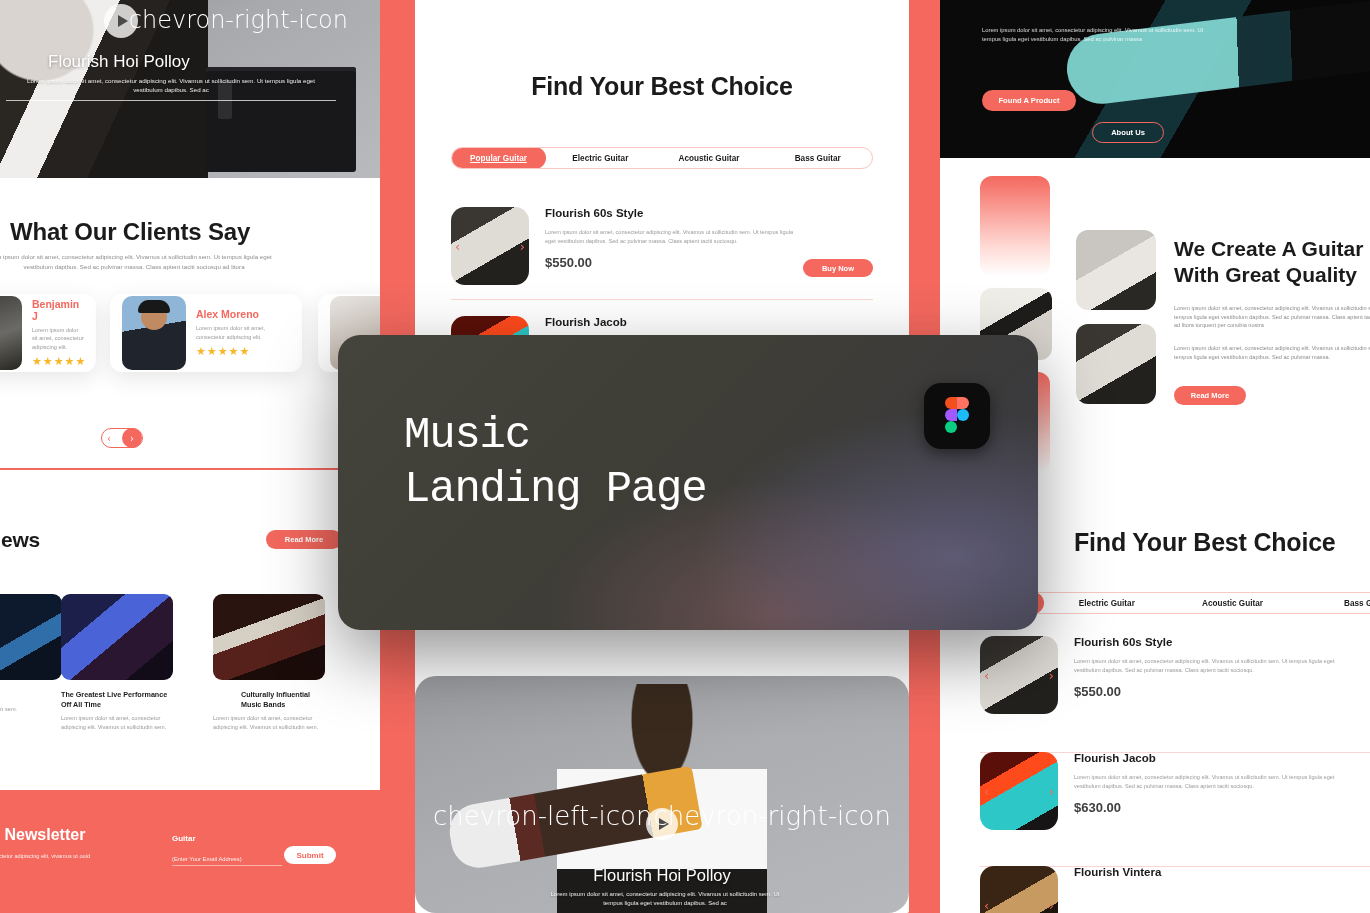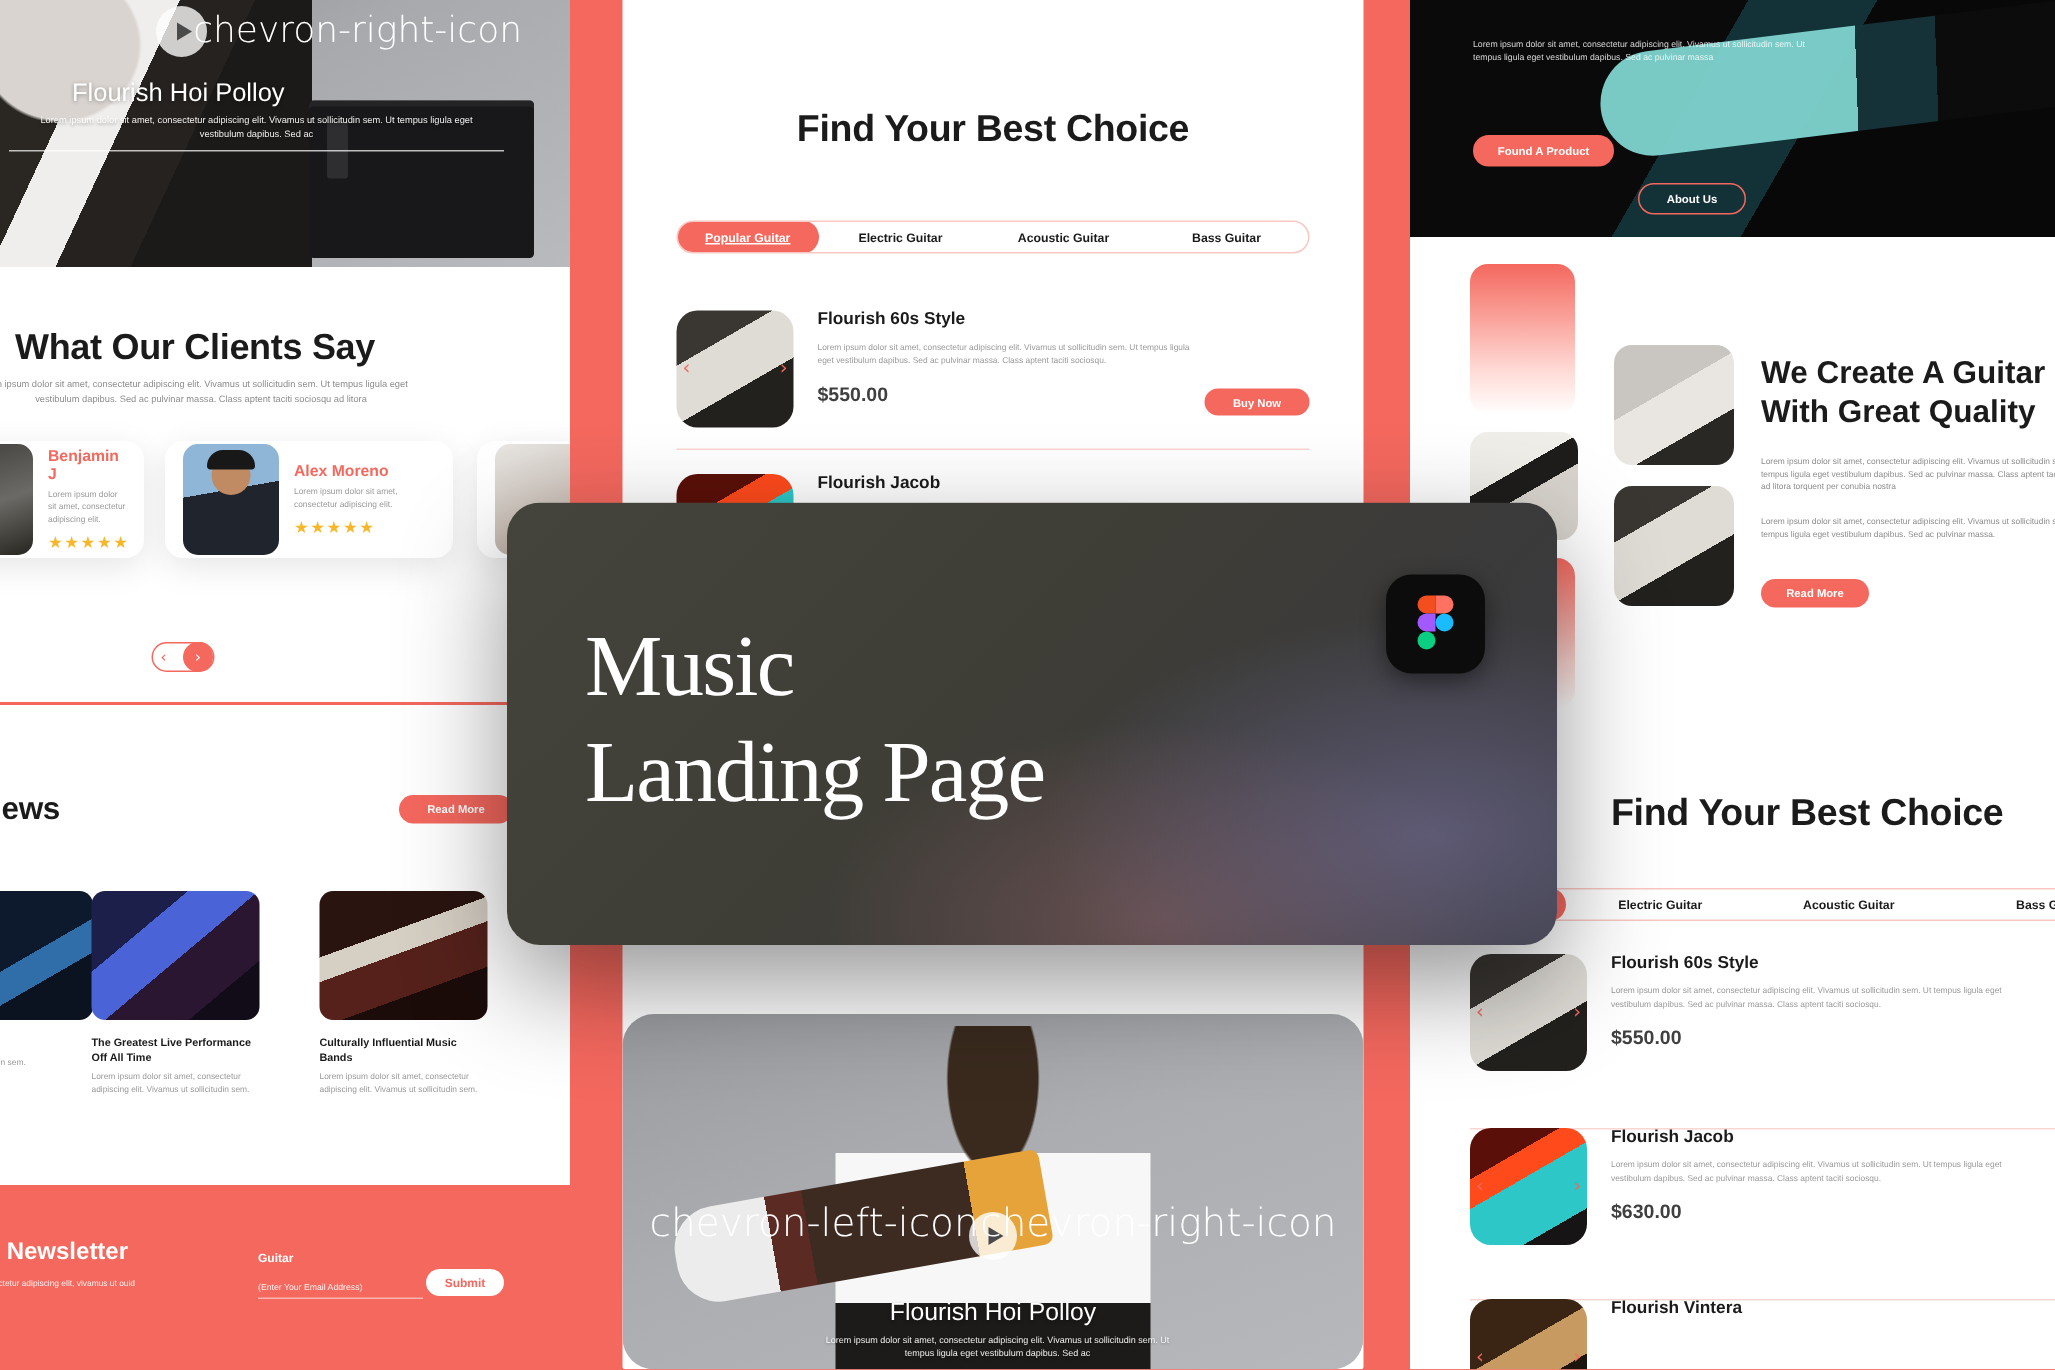--- a/index.html
+++ b/index.html
@@ -185,23 +185,23 @@
     position:absolute; left:338px; top:335px; width:700px; height:295px;
     border-radius:22px;
     background:
       radial-gradient(ellipse 60% 80% at 88% 75%, rgba(120,115,160,.55) 0%, rgba(0,0,0,0) 62%),
       radial-gradient(ellipse 50% 70% at 62% 95%, rgba(168,110,110,.40) 0%, rgba(0,0,0,0) 65%),
       linear-gradient(135deg, #45443c 0%, #3e3d36 45%, #3b3a3c 75%, #3a3a40 100%);
     box-shadow: 0 26px 70px rgba(0,0,0,.42);
     overflow:hidden;
   }
   #overlay-card .ov-title {
-    position:absolute; left:52px; top:74px;
-    color:#fff; font-weight:400; font-size:58px; line-height:1.22;
-    letter-spacing:-1.2px; font-family:Liberation Serif, serif;
+    position:absolute; left:66px; top:74px;
+    color:#fff; font-weight:400; font-size:44px; line-height:1.22;
+    letter-spacing:-1.2px; font-family:Liberation Mono, monospace;
   }
   .figma-badge {
     position:absolute; right:48px; top:48px; width:66px; height:66px;
     border-radius:17px; background:#0c0c0c; box-shadow:0 5px 16px rgba(0,0,0,.45);
   }
   .fg { position:absolute; }
   .fg-or { left:21px; top:14px; width:12px; height:12px; border-radius:6px 0 0 6px; background:#F24E1E; }
   .fg-pk { left:33px; top:14px; width:12px; height:12px; border-radius:0 6px 6px 0; background:#FF7262; }
   .fg-pu { left:21px; top:26px; width:12px; height:12px; border-radius:6px 0 0 6px; background:#A259FF; }
   .fg-bl { left:33px; top:26px; width:12px; height:12px; border-radius:50%; background:#1ABCFE; }
@@ -267,21 +267,21 @@
       </div>
 
       <div class="news-card" style="left:73px; top:124px; width:112px;">
         <div class="news-thumb nt2"></div>
         <div class="news-title" style="font-size:7.2px; margin-top:10px;">The Greatest Live Performance Off All Time</div>
         <div class="news-txt" style="font-size:5.6px; margin-top:5px;">Lorem ipsum dolor sit amet, consectetur adipiscing elit. Vivamus ut sollicitudin sem.</div>
       </div>
 
       <div class="news-card" style="left:225px; top:124px; width:112px;">
         <div class="news-thumb nt3"></div>
-        <div class="news-title" style="font-size:7.2px; margin-top:10px;">Culturally Influential Music Bands</div>
+        <div class="news-title" style="font-size:7.2px; margin-top:10px;margin-left:28px;">Culturally Influential Music Bands</div>
         <div class="news-txt" style="font-size:5.6px; margin-top:5px;">Lorem ipsum dolor sit amet, consectetur adipiscing elit. Vivamus ut sollicitudin sem.</div>
       </div>
     </div>
 
     <div class="lp-white" id="lp-newsletter">
       <div class="nl-title" style="position:absolute; left:-4px; top:36px; font-size:16px;">ur Newsletter</div>
       <div class="nl-txt" style="position:absolute; left:-4px; top:62px; width:120px; font-size:5.6px;">consectetur adipiscing elit, vivamus ut ouid eget.</div>
       <div class="nl-label" style="position:absolute; left:184px; top:44px; font-size:8px;">Guitar</div>
       <div class="nl-input" style="position:absolute; left:184px; top:66px; width:110px; font-size:5.8px; padding-bottom:3px;">(Enter Your Email Address)</div>
       <button class="pill-btn nl-submit" style="position:absolute; left:296px; top:56px; width:52px; height:18px; font-size:8px;">Submit</button>

